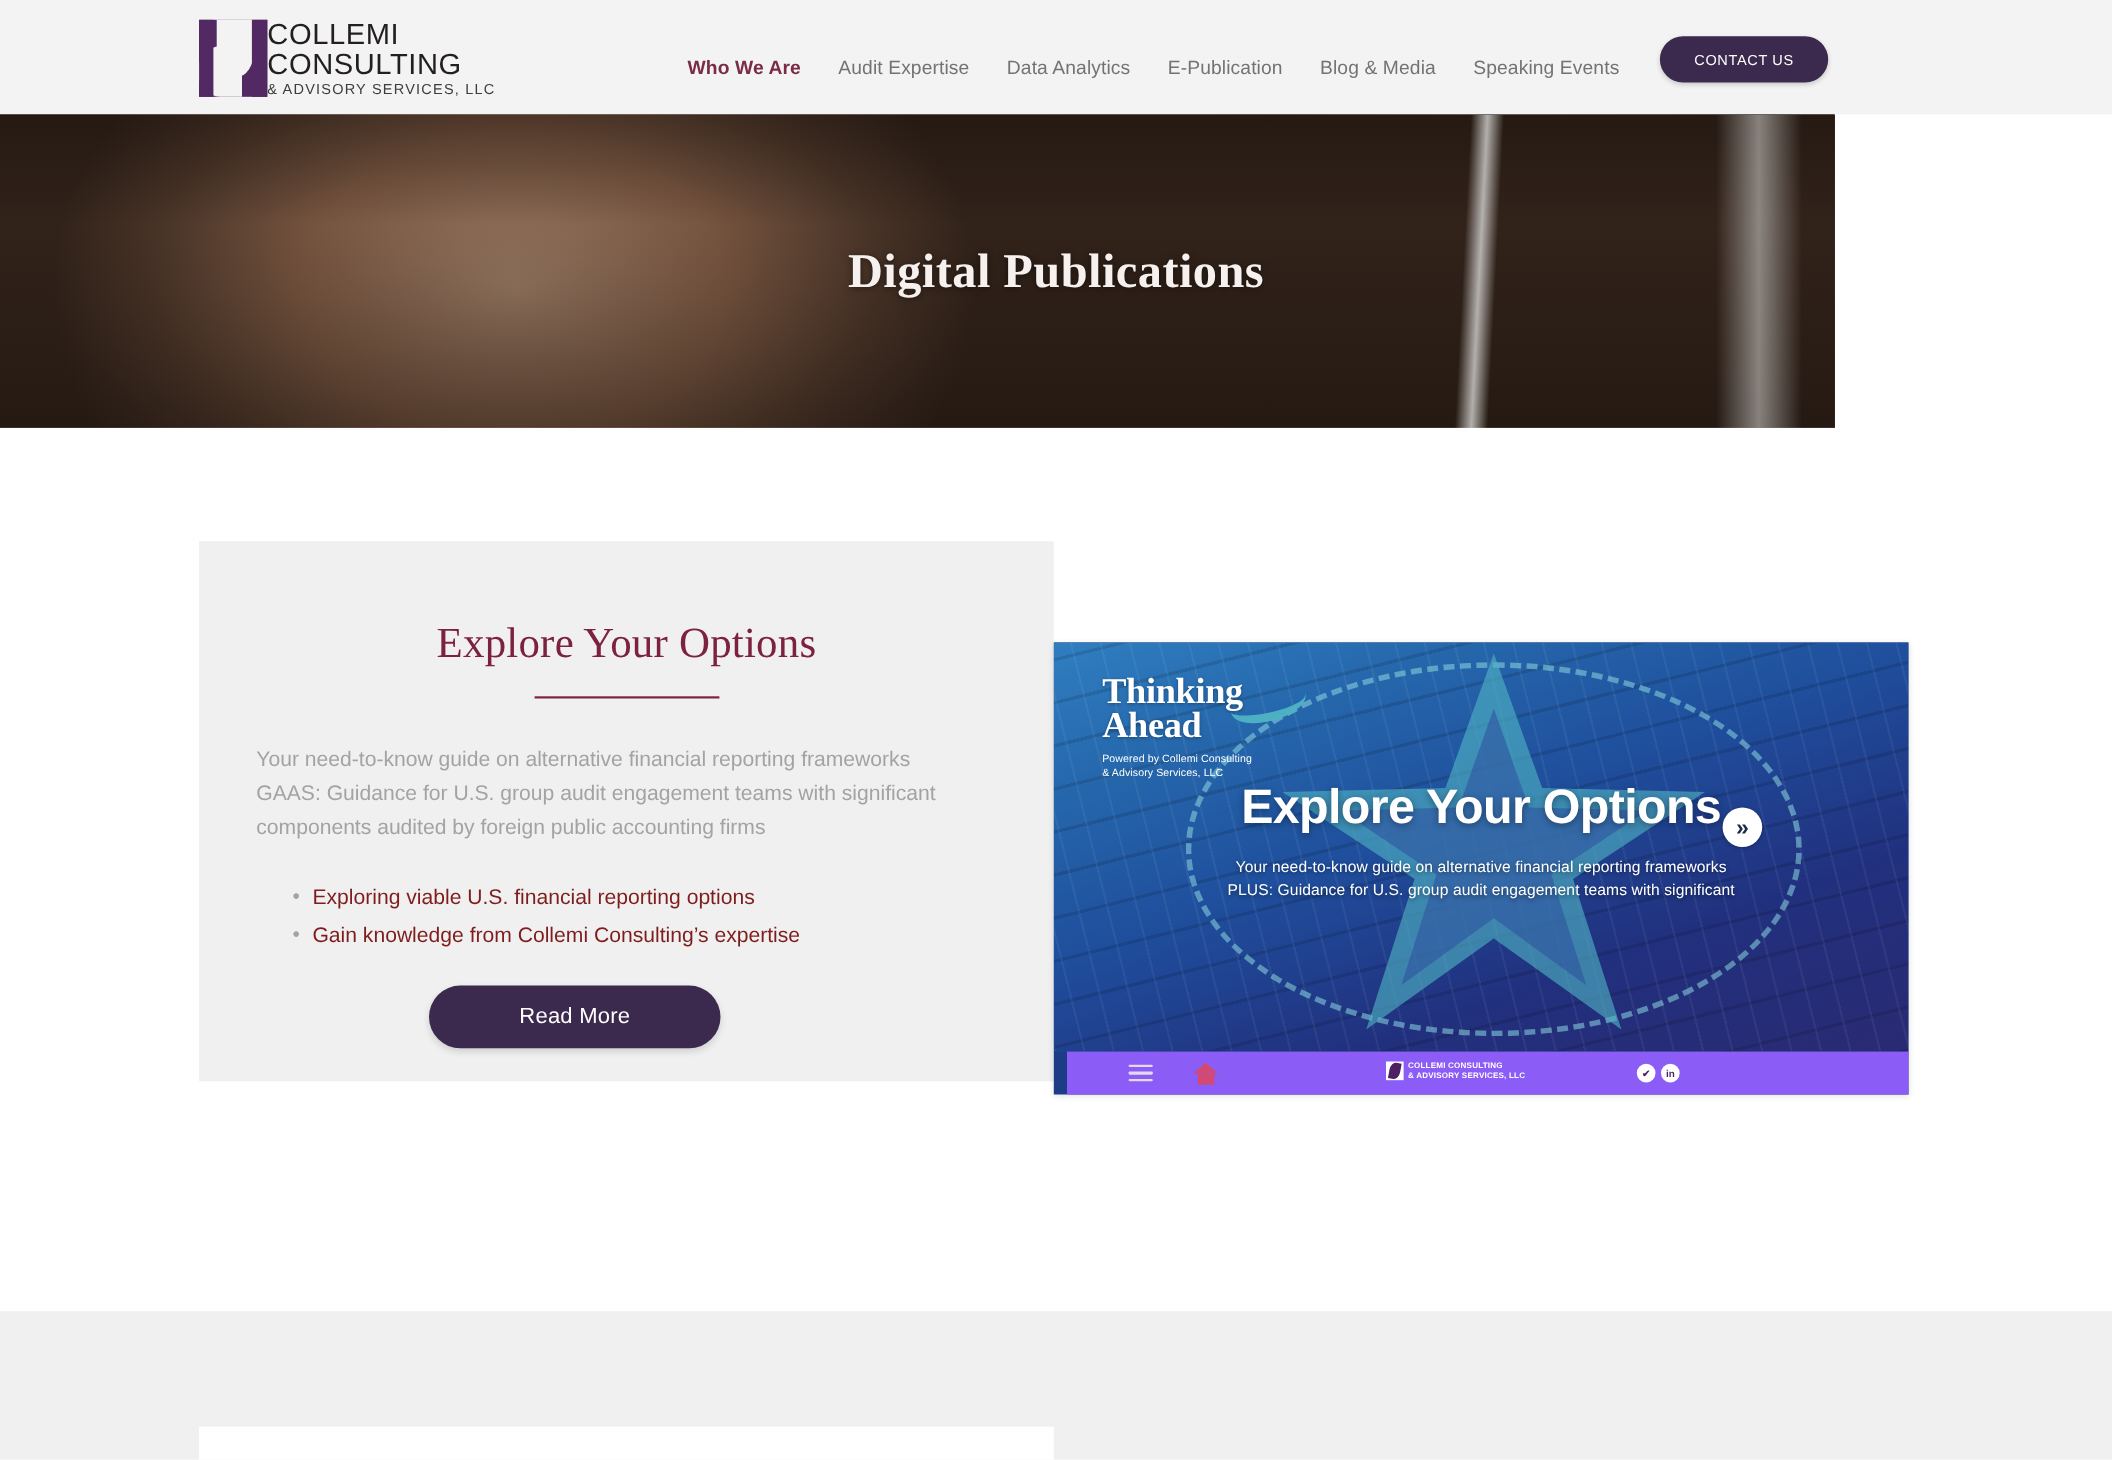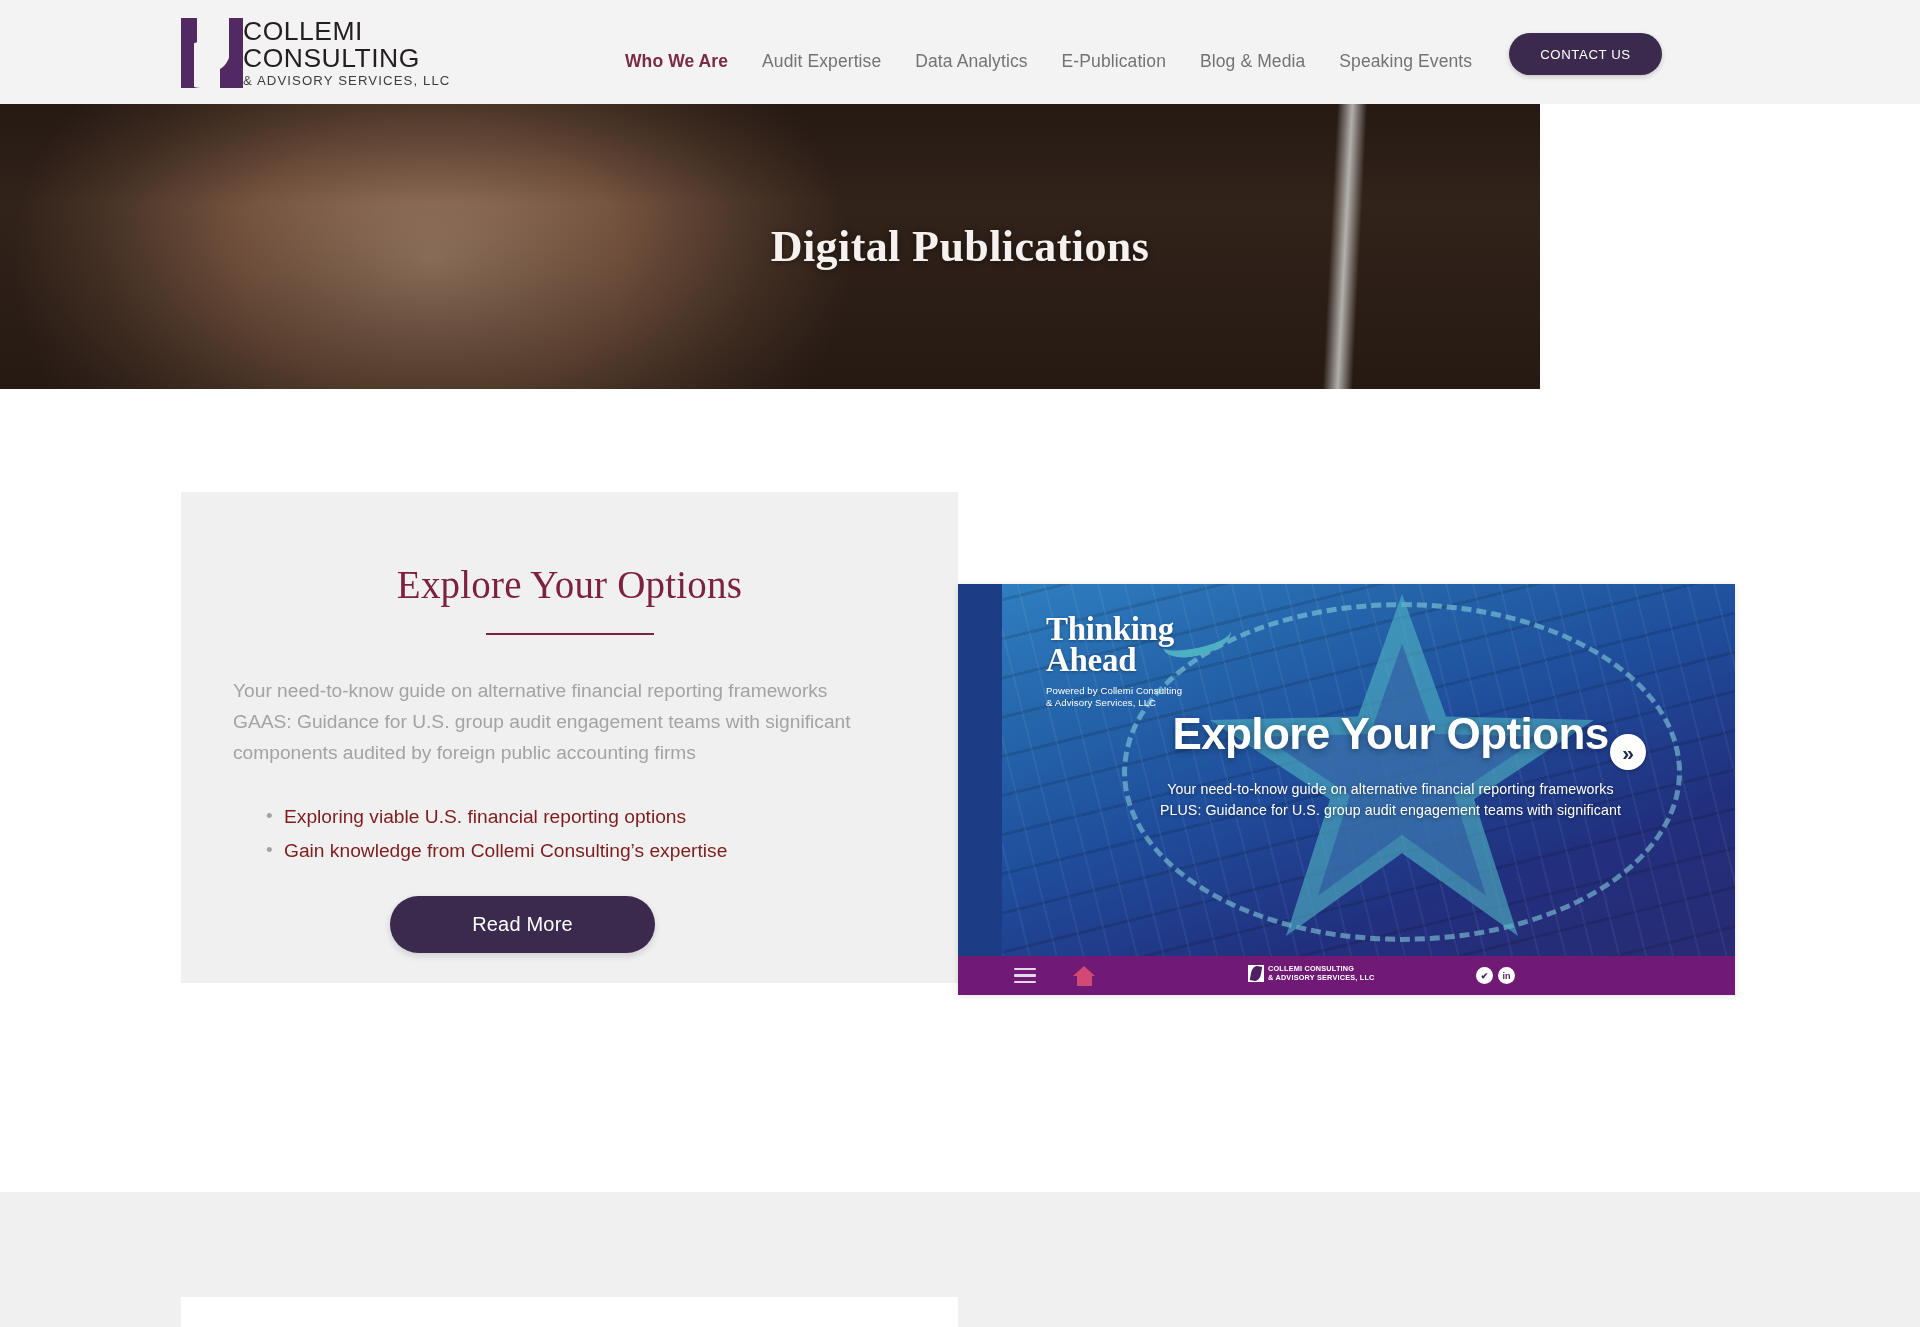--- a/index.html
+++ b/index.html
@@ -43,21 +43,21 @@
   .contact-btn{
     position:absolute; left:1509px; top:33px; width:153px; height:42px;
     background:#3b2a4d; border-radius:21px; border:none; cursor:pointer;
     color:#ffffff; font-size:13.2px; letter-spacing:0.6px;
     display:flex; align-items:center; justify-content:center;
     box-shadow:0 2px 5px rgba(0,0,0,0.18);
   }
 
   
   .hero{
-    position:absolute; top:104px; left:0; width:1540px; height:285px;
+    position:absolute; top:104px; left:0; width:1668px; height:285px;
     overflow:hidden;
   }
   .hero-bg{
     position:absolute; inset:0;
     background:
       radial-gradient(ellipse 420px 300px at 28% 55%, #c9a386 0%, #9d7256 46%, #5c4334 78%, #3a2a20 100%),
       radial-gradient(ellipse 300px 340px at 56% 70%, #b05c45 0%, #7a3d2e 55%, #40231a 100%),
       radial-gradient(ellipse 260px 320px at 82% 40%, #d9d7d2 0%, #8b8a88 40%, #2c2c2c 85%),
       linear-gradient(100deg, #3a2b22 0%, #5a4232 25%, #6e4a38 48%, #3a3026 70%, #1f1e1d 100%);
   }
@@ -123,21 +123,20 @@
   
   .pub{
     position:absolute; left:958px; top:195px; width:777px; height:411px;
     overflow:hidden; background:#1c3d86;
     box-shadow:0 1px 6px rgba(0,0,0,0.12);
   }
   .pub-canvas{
     position:absolute; left:0; top:0; width:777px; height:372px; overflow:hidden;
     background:
       linear-gradient(160deg, #2f7ec0 0%, #2566ab 22%, #1f4e9c 45%, #21307e 72%, #2a2a72 100%);
-    margin-left: 44px;
   }
   .pub-grid{
     position:absolute; inset:0;
     background:
       repeating-linear-gradient(76deg, rgba(255,255,255,0.05) 0 2px, rgba(255,255,255,0) 2px 26px),
       repeating-linear-gradient(-14deg, rgba(0,0,0,0.12) 0 3px, rgba(0,0,0,0) 3px 38px);
   }
   .pub-ring{
     position:absolute; left:120px; top:18px; width:560px; height:340px;
     border:5px dashed rgba(140,215,225,0.55); border-radius:50%;
@@ -173,22 +172,22 @@
     position:absolute; left:0; top:125px; width:777px; text-align:center;
     color:#ffffff; font-size:44px; font-weight:bold; letter-spacing:-0.6px;
     text-shadow:0 2px 7px rgba(0,0,0,0.38);
   }
   .pub-sub{
     position:absolute; left:0; top:195px; width:777px; text-align:center;
     color:#ffffff; font-size:14.2px; line-height:21px; letter-spacing:0.1px;
     text-shadow:0 1px 4px rgba(0,0,0,0.45);
   }
   .pub-toolbar{
-    position:absolute; left:0; top:372px; width:777px; height:54px;
-    background:#701a75; display:flex; align-items:center;
+    position:absolute; left:12px; top:372px; width:777px; height:54px;
+    background:#8b5cf6; display:flex; align-items:center;
   }
   .tb-menu{ position:absolute; left:56px; top:12px; width:22px; height:16px; cursor:pointer; }
   .tb-menu i{ display:block; height:2.4px; background:#e4d8ea; margin-bottom:4px; border-radius:1px; }
   .tb-home{ position:absolute; left:115px; top:10px; width:22px; height:20px; cursor:pointer; }
   .tb-home .roof{
     width:0;height:0;border-left:11px solid transparent;border-right:11px solid transparent;
     border-bottom:10px solid #d24a73;
   }
   .tb-home .body{ width:15px;height:10px;background:#d24a73;margin:0 auto; }
   .tb-logo{

